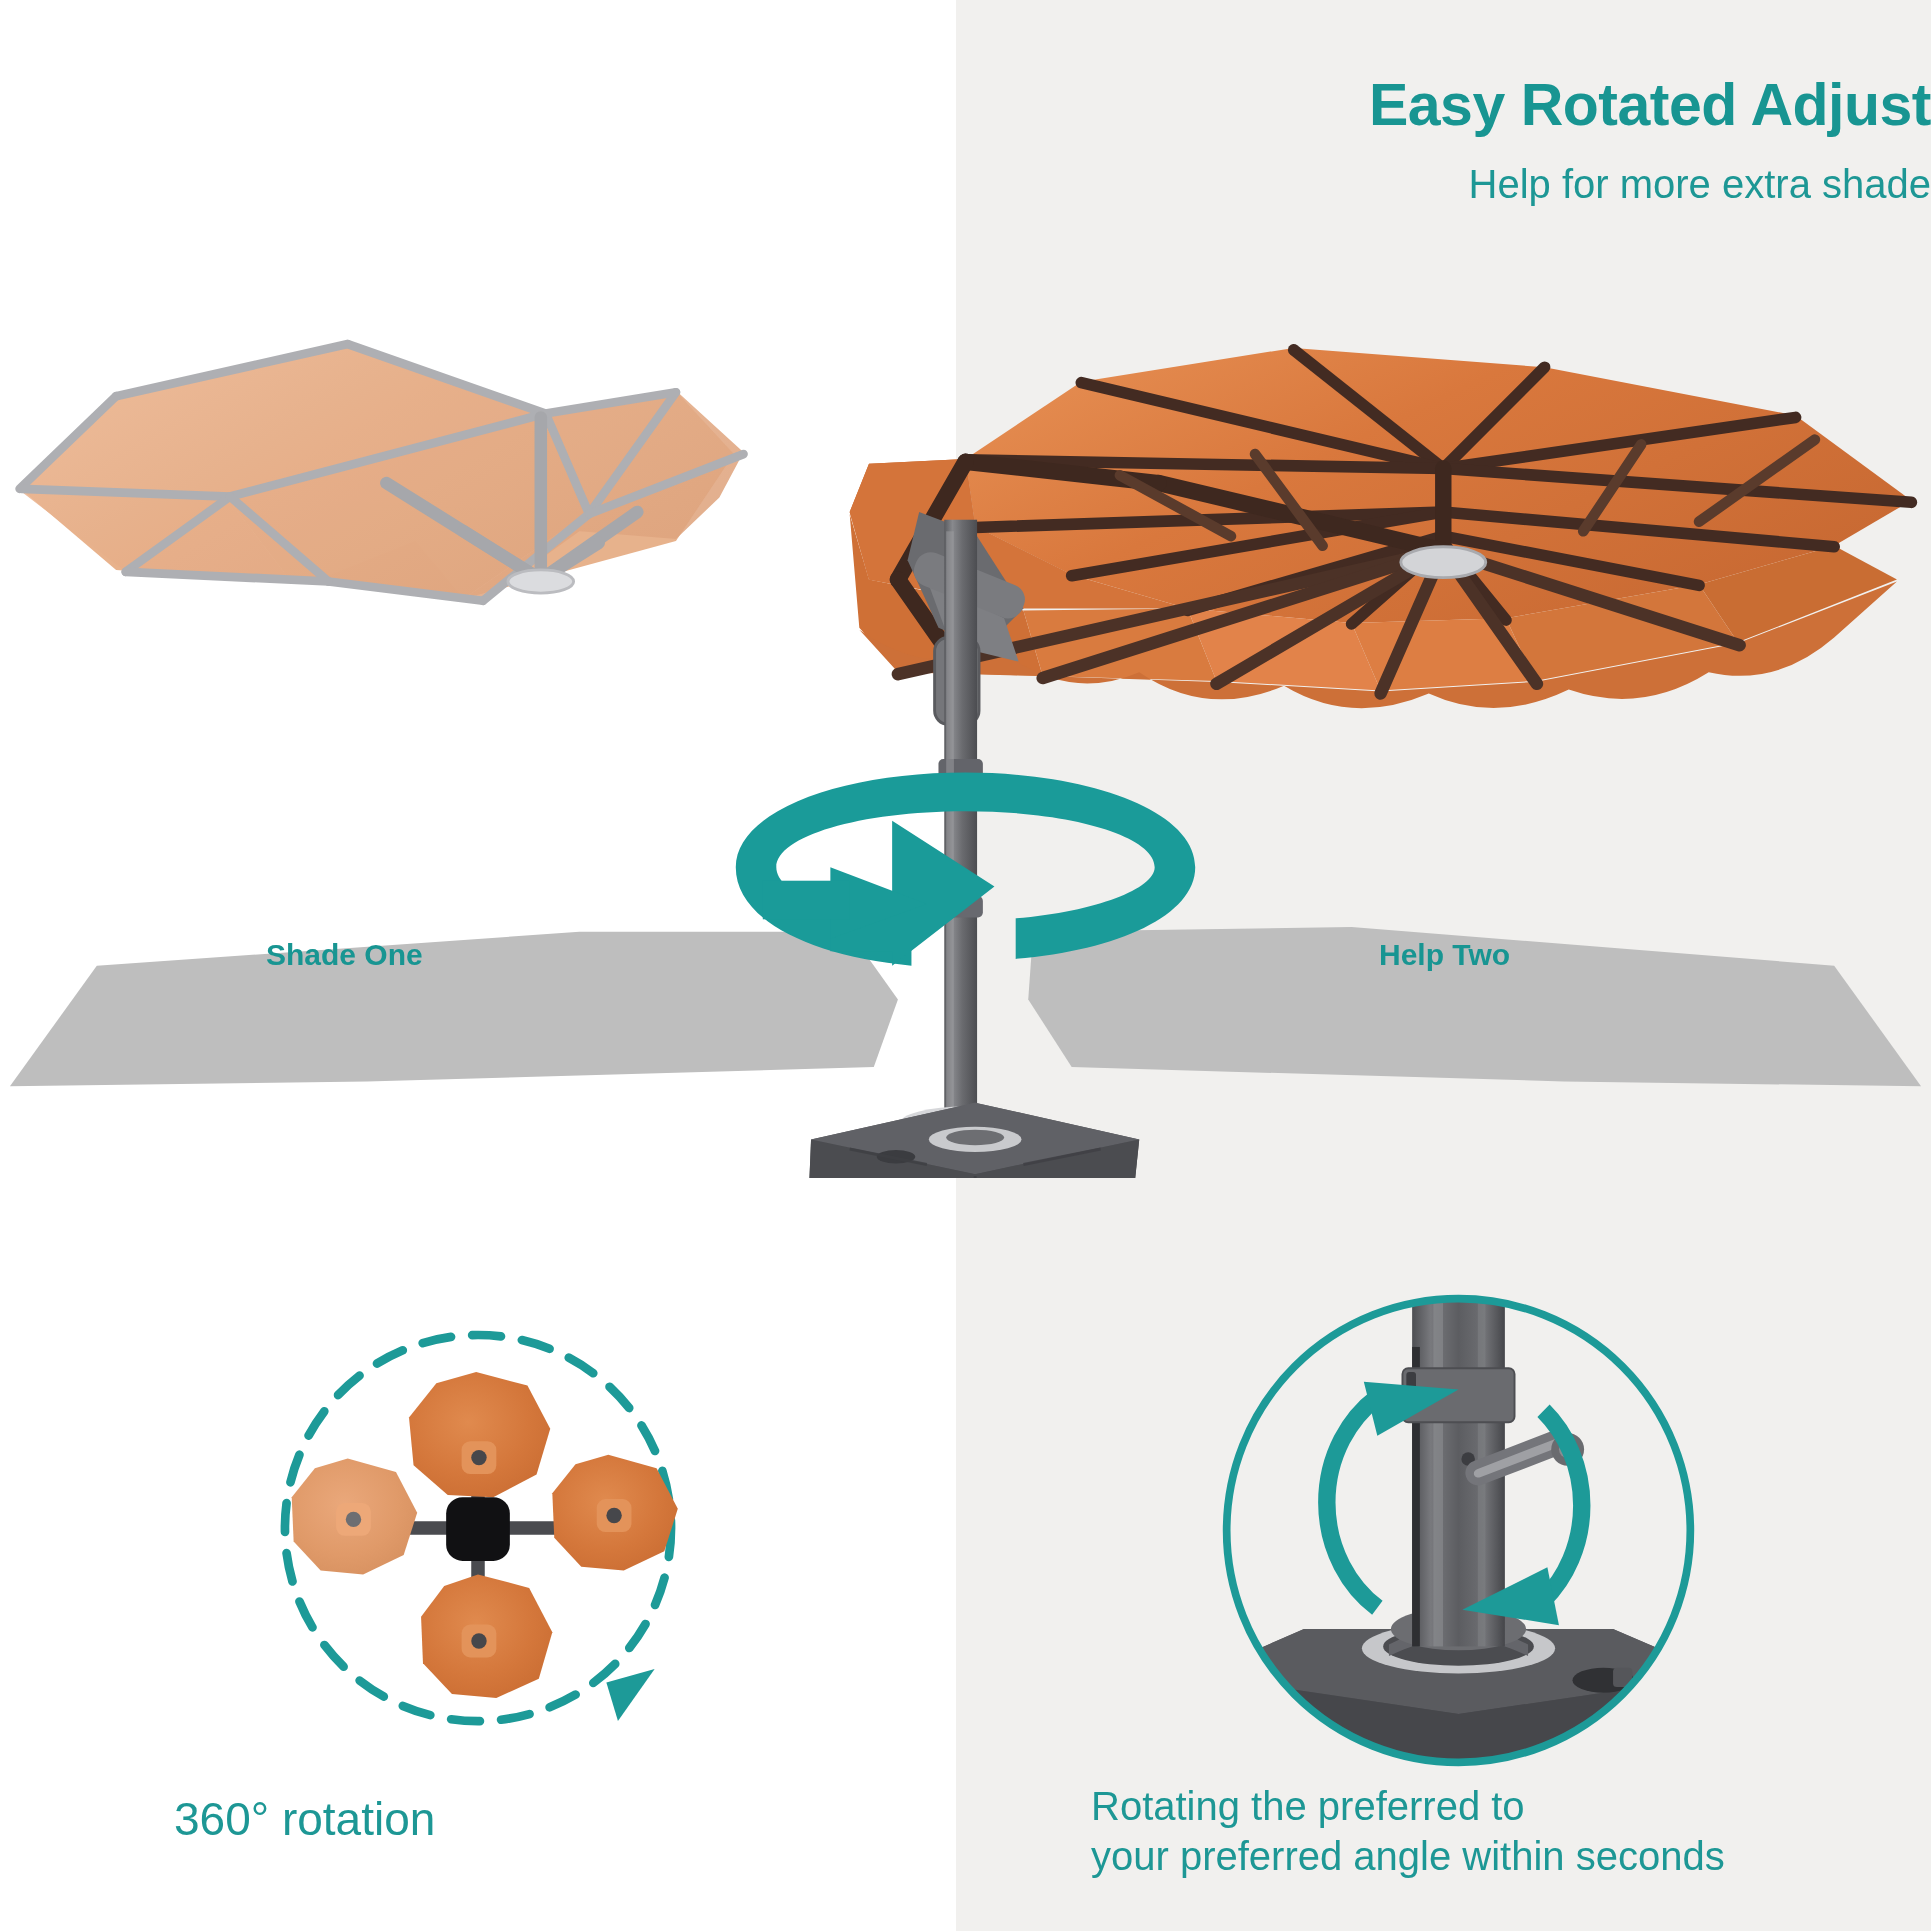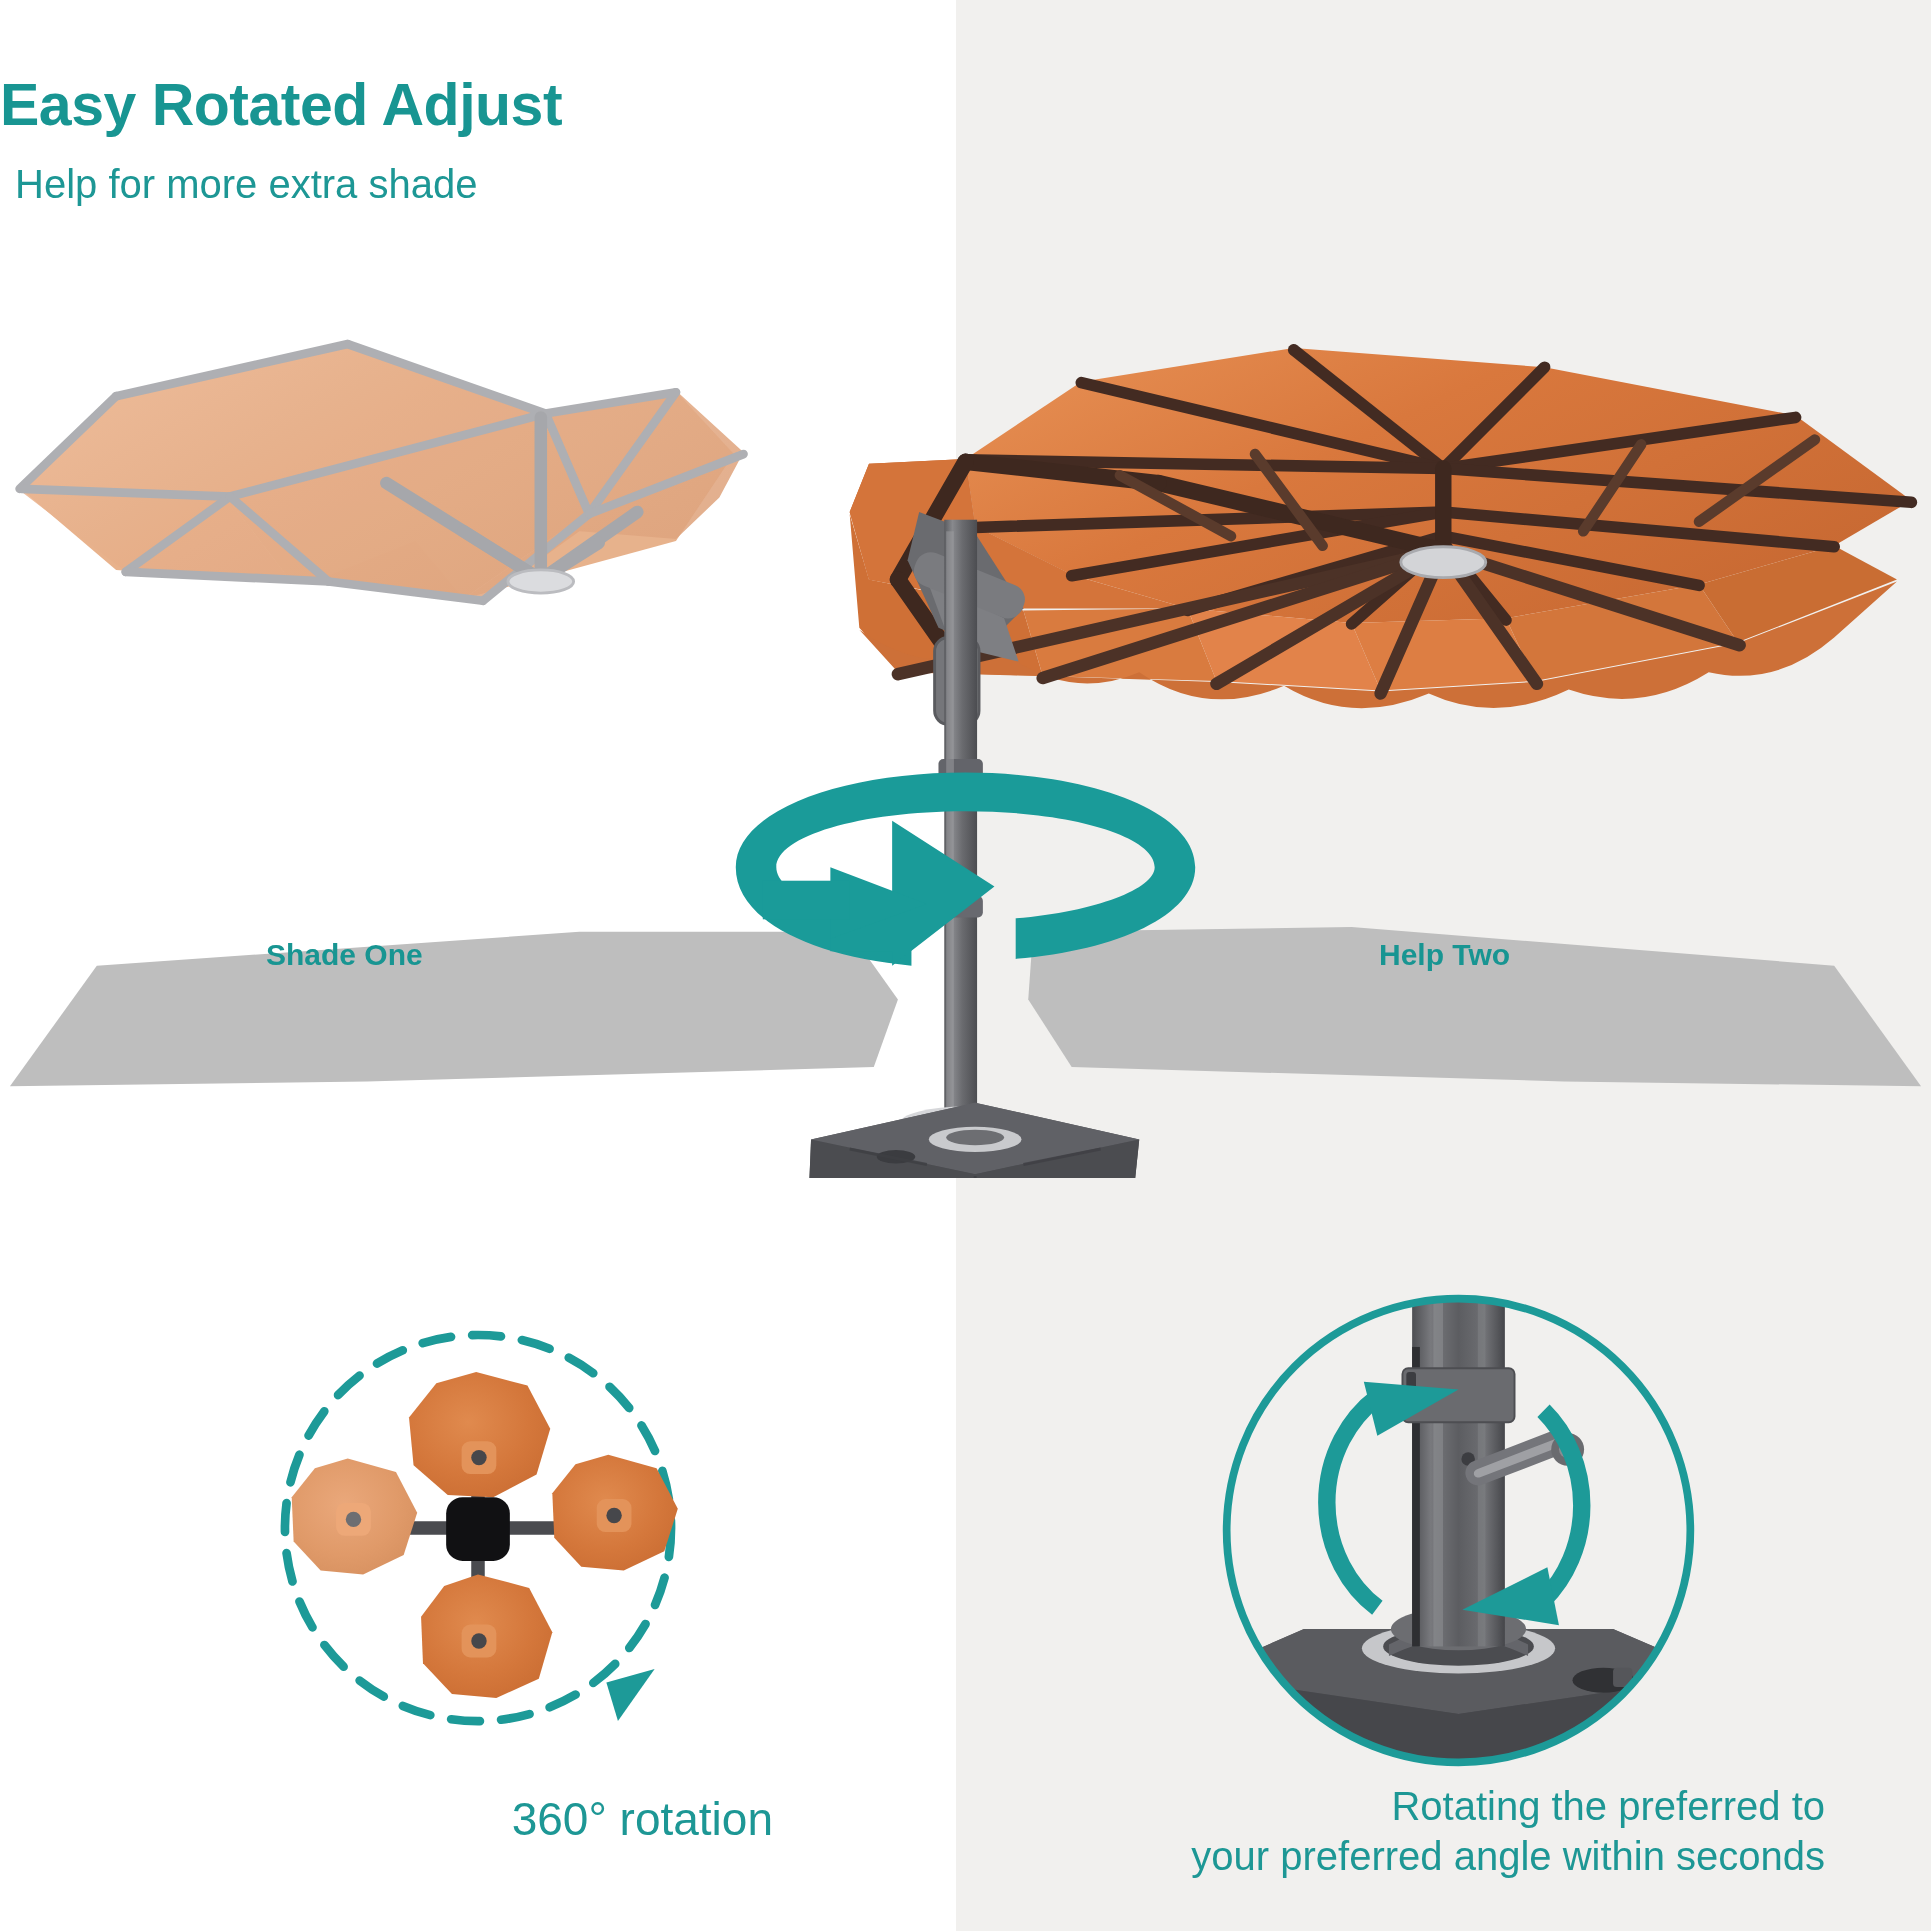--- a/index.html
+++ b/index.html
@@ -9,21 +9,21 @@
     font-family:"Liberation Sans", sans-serif;
     overflow:hidden;
   }
   .page{position:relative;width:1931px;height:1931px;overflow:hidden;background:#ffffff;}
 
   
   .bg-left{position:absolute;left:0;top:0;width:956px;height:1931px;background:#ffffff;}
   .bg-right{position:absolute;left:956px;top:0;width:975px;height:1931px;background:#f1f0ee;}
 
   
-  .header{position:absolute;left:0;top:75px;width:1931px;text-align:left;z-index:20;}
+  .header{position:absolute;left:0;top:75px;width:1931px;text-align:right;z-index:20;}
   .title{
     font-size:59px;font-weight:bold;color:#189592;letter-spacing:-0.5px;
     line-height:1.05;margin:0;
   }
   .subtitle{
     font-size:40px;font-weight:400;color:#1d9795;
     margin:25px 0 0 15px;line-height:1.1;
   }
 
   
@@ -38,21 +38,21 @@
   .shade-one{left:266px;top:938px;}
   .shade-two{left:1379px;top:938px;}
 
   
   .panel{position:absolute;z-index:25;}
   .panel-left{left:222px;top:1308px;width:512px;}
   .panel-right{left:1188px;top:1289px;width:541px;}
   .panel svg{display:block;}
 
   .caption{
-    text-align:right;color:#1d9795;font-weight:400;line-height:1.26;
+    text-align:left;color:#1d9795;font-weight:400;line-height:1.26;
   }
   .caption-left{
     position:absolute;left:174px;top:1791px;width:599px;
     font-size:46px;z-index:25;
   }
   .caption-right{
     position:absolute;left:1091px;top:1781px;width:734px;
     font-size:40px;z-index:25;
   }
 </style>

